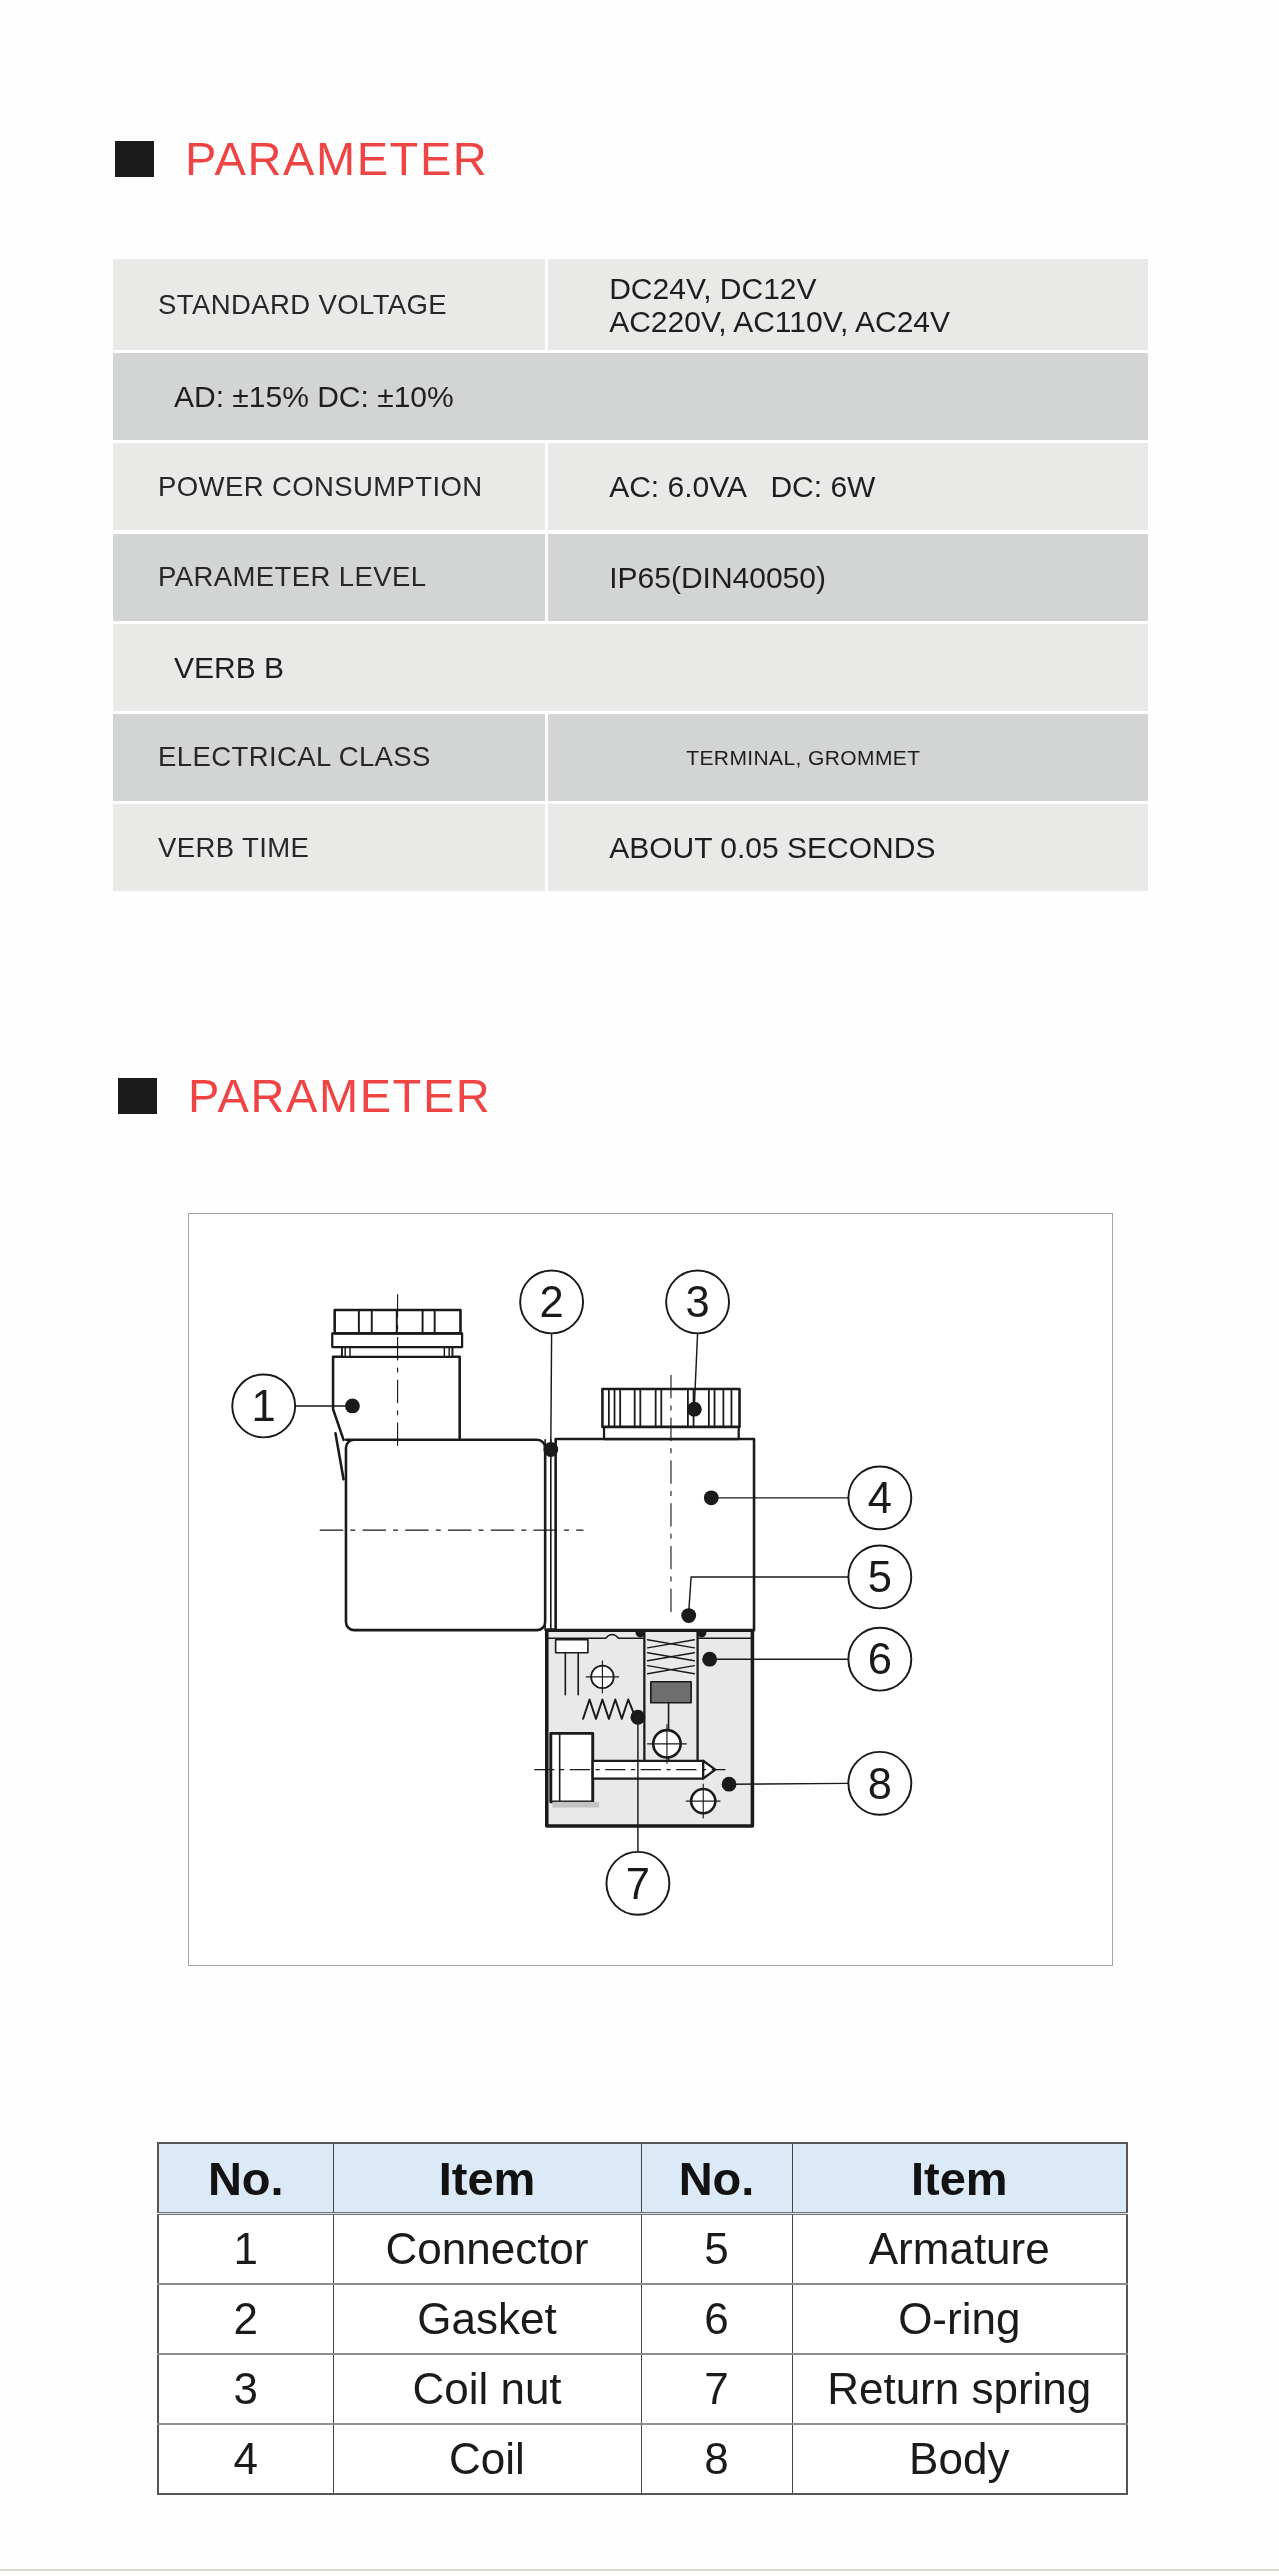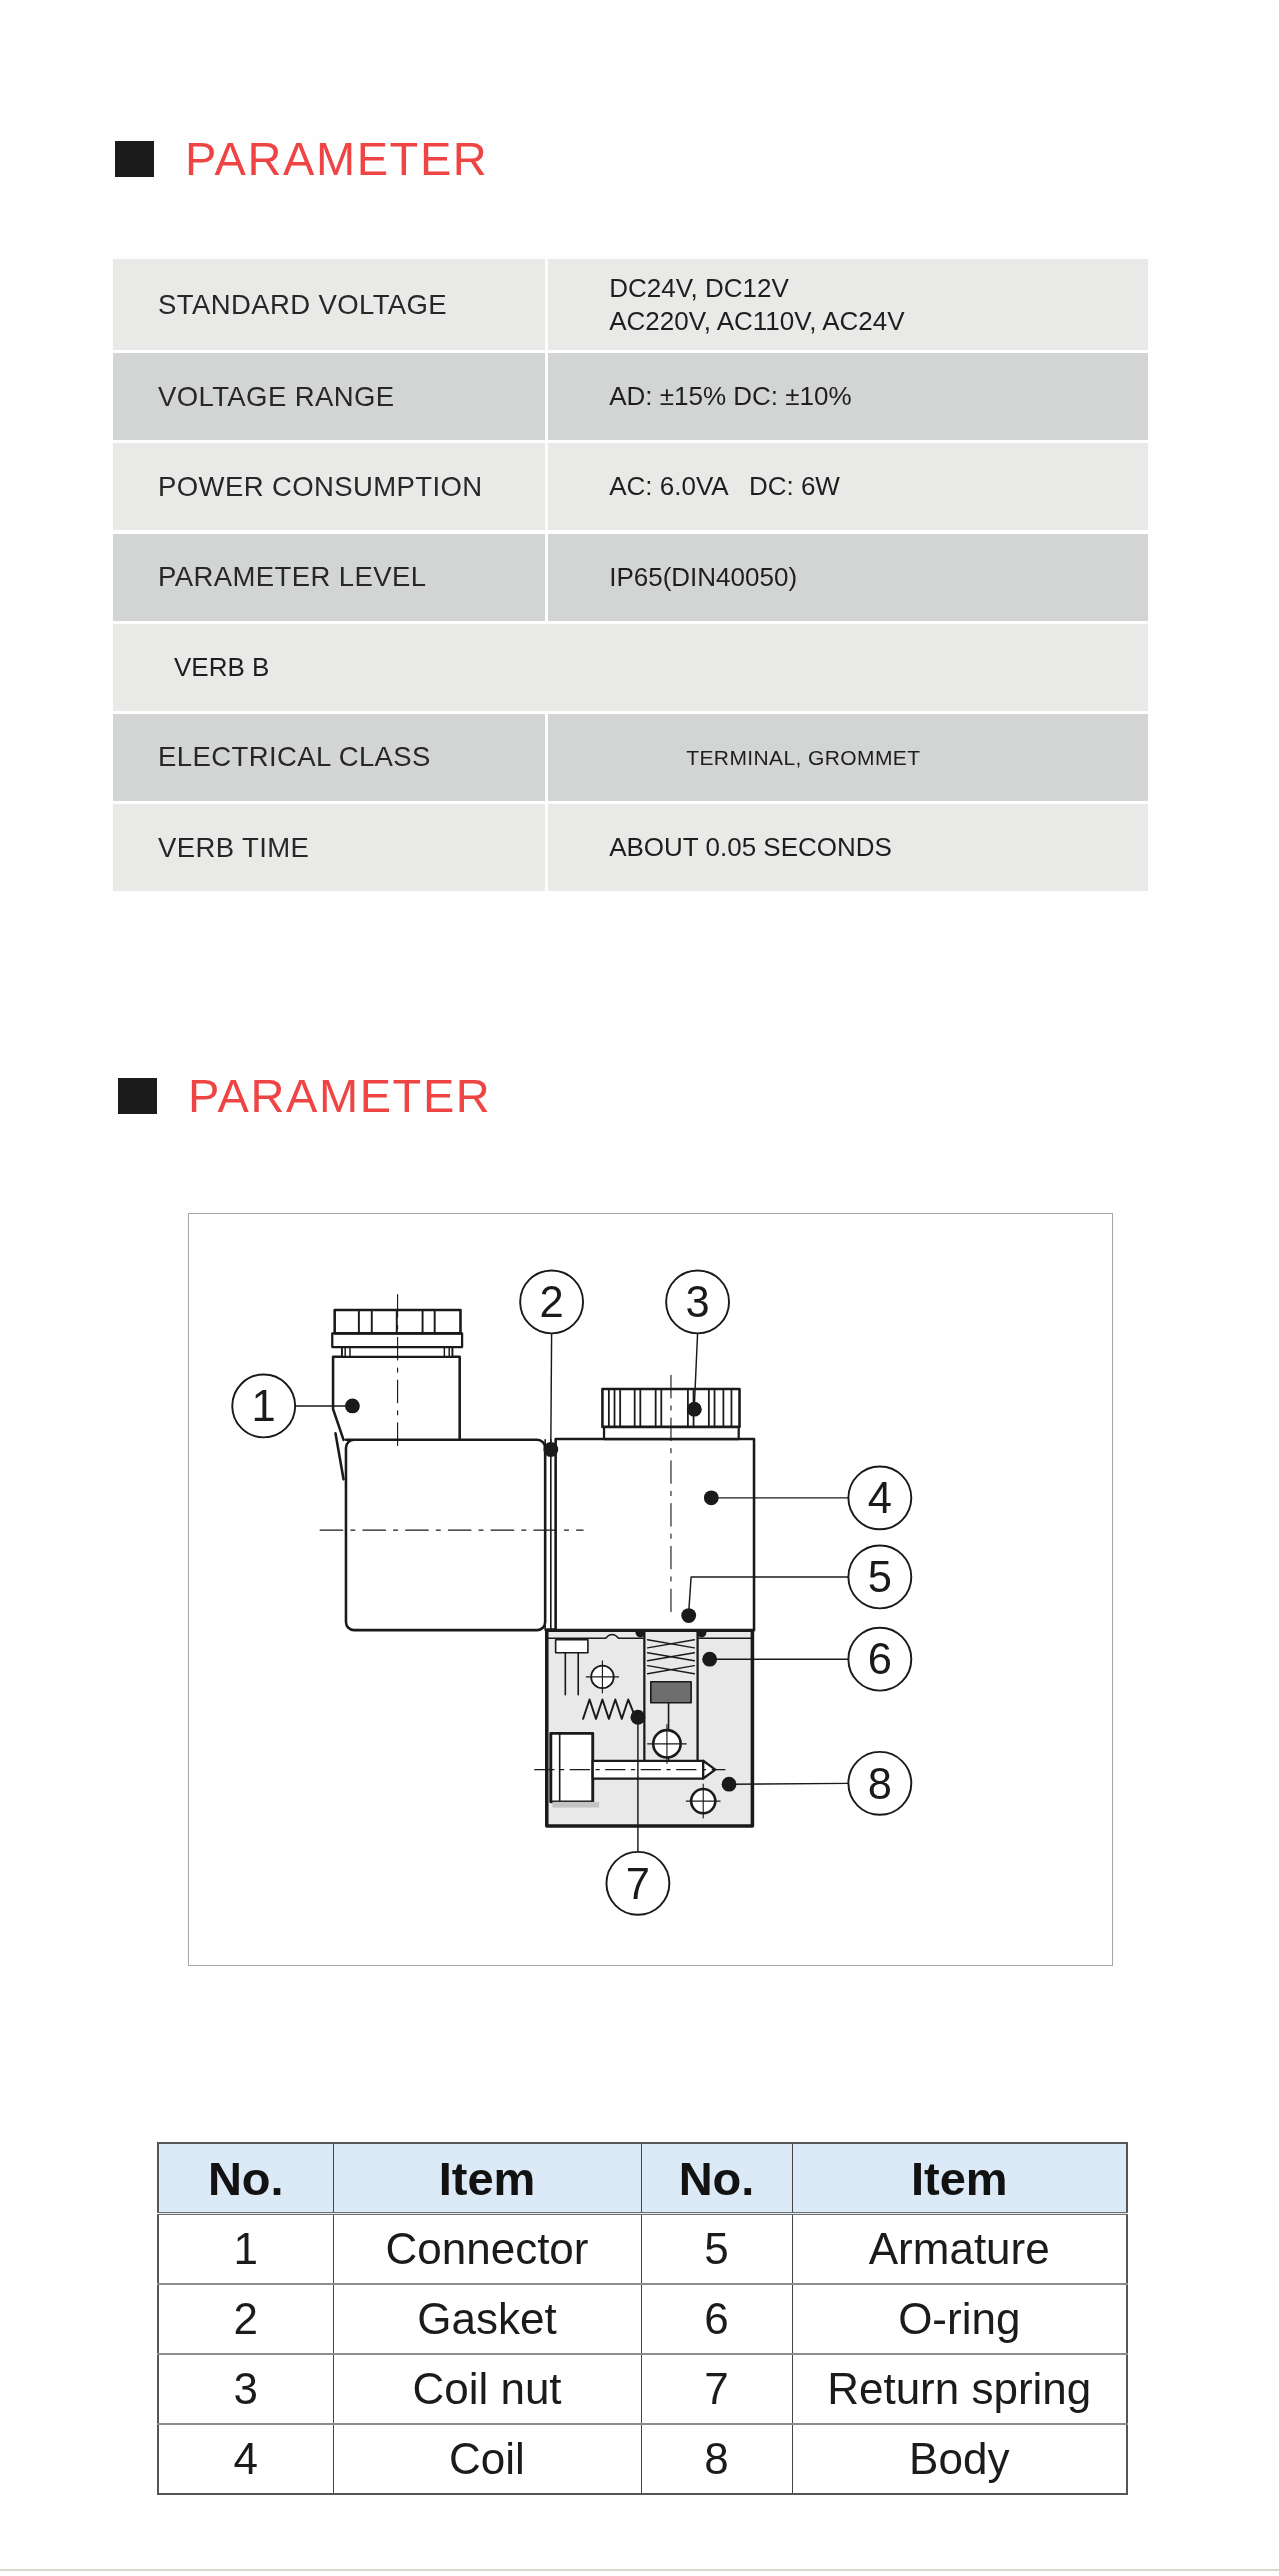--- a/index.html
+++ b/index.html
@@ -25,21 +25,21 @@
   
   .spec-table{position:absolute;left:113px;top:259px;width:1035px;}
   .spec-row{display:flex;margin-bottom:3.2px;}
   .spec-row:nth-child(odd) .cell{background:var(--table_row_light);}
   .spec-row:nth-child(even) .cell{background:var(--table_row_dark);}
   .spec-row .cell{height:87px;}
   .spec-row:first-child .cell{height:91px;}
   .spec-label{width:432px;margin-right:3.2px;display:flex;align-items:center;
     padding-left:45px;box-sizing:border-box;font-size:27.5px;letter-spacing:0.4px;color:#272727;}
   .spec-value{flex:1;display:flex;flex-direction:column;justify-content:center;
-    padding-left:61px;box-sizing:border-box;font-size:26px;color:#1e1e1e;line-height:33px;}
+    padding-left:61px;box-sizing:border-box;font-size:30px;color:#1e1e1e;line-height:33px;}
   .spec-value .val-line{white-space:pre;}
   .spec-value.small{font-size:21px;padding-left:138px;letter-spacing:0.4px;}
 
   
   .diagram-panel{position:absolute;left:188px;top:1213px;width:925px;height:753px;
     border:1.6px solid #a5a5a5;box-sizing:border-box;background:#fff;}
   .diagram-panel svg{display:block;width:922px;height:750px;}
 
   
   .parts-table{position:absolute;left:157px;top:2142px;border-collapse:collapse;
@@ -64,21 +64,20 @@
 
 <div class="spec-table">
   <div class="spec-row">
     <div class="cell spec-label">STANDARD VOLTAGE</div>
     <div class="cell spec-value">
       <span class="val-line">DC24V, DC12V</span>
       <span class="val-line">AC220V, AC110V, AC24V</span>
     </div>
   </div>
   <div class="spec-row">
-    <div class="cell spec-label">VOLTAGE RANGE</div>
     <div class="cell spec-value">
       <span class="val-line">AD: ±15% DC: ±10%</span>
     </div>
   </div>
   <div class="spec-row">
     <div class="cell spec-label">POWER CONSUMPTION</div>
     <div class="cell spec-value">
       <span class="val-line">AC: 6.0VA   DC: 6W</span>
     </div>
   </div>

